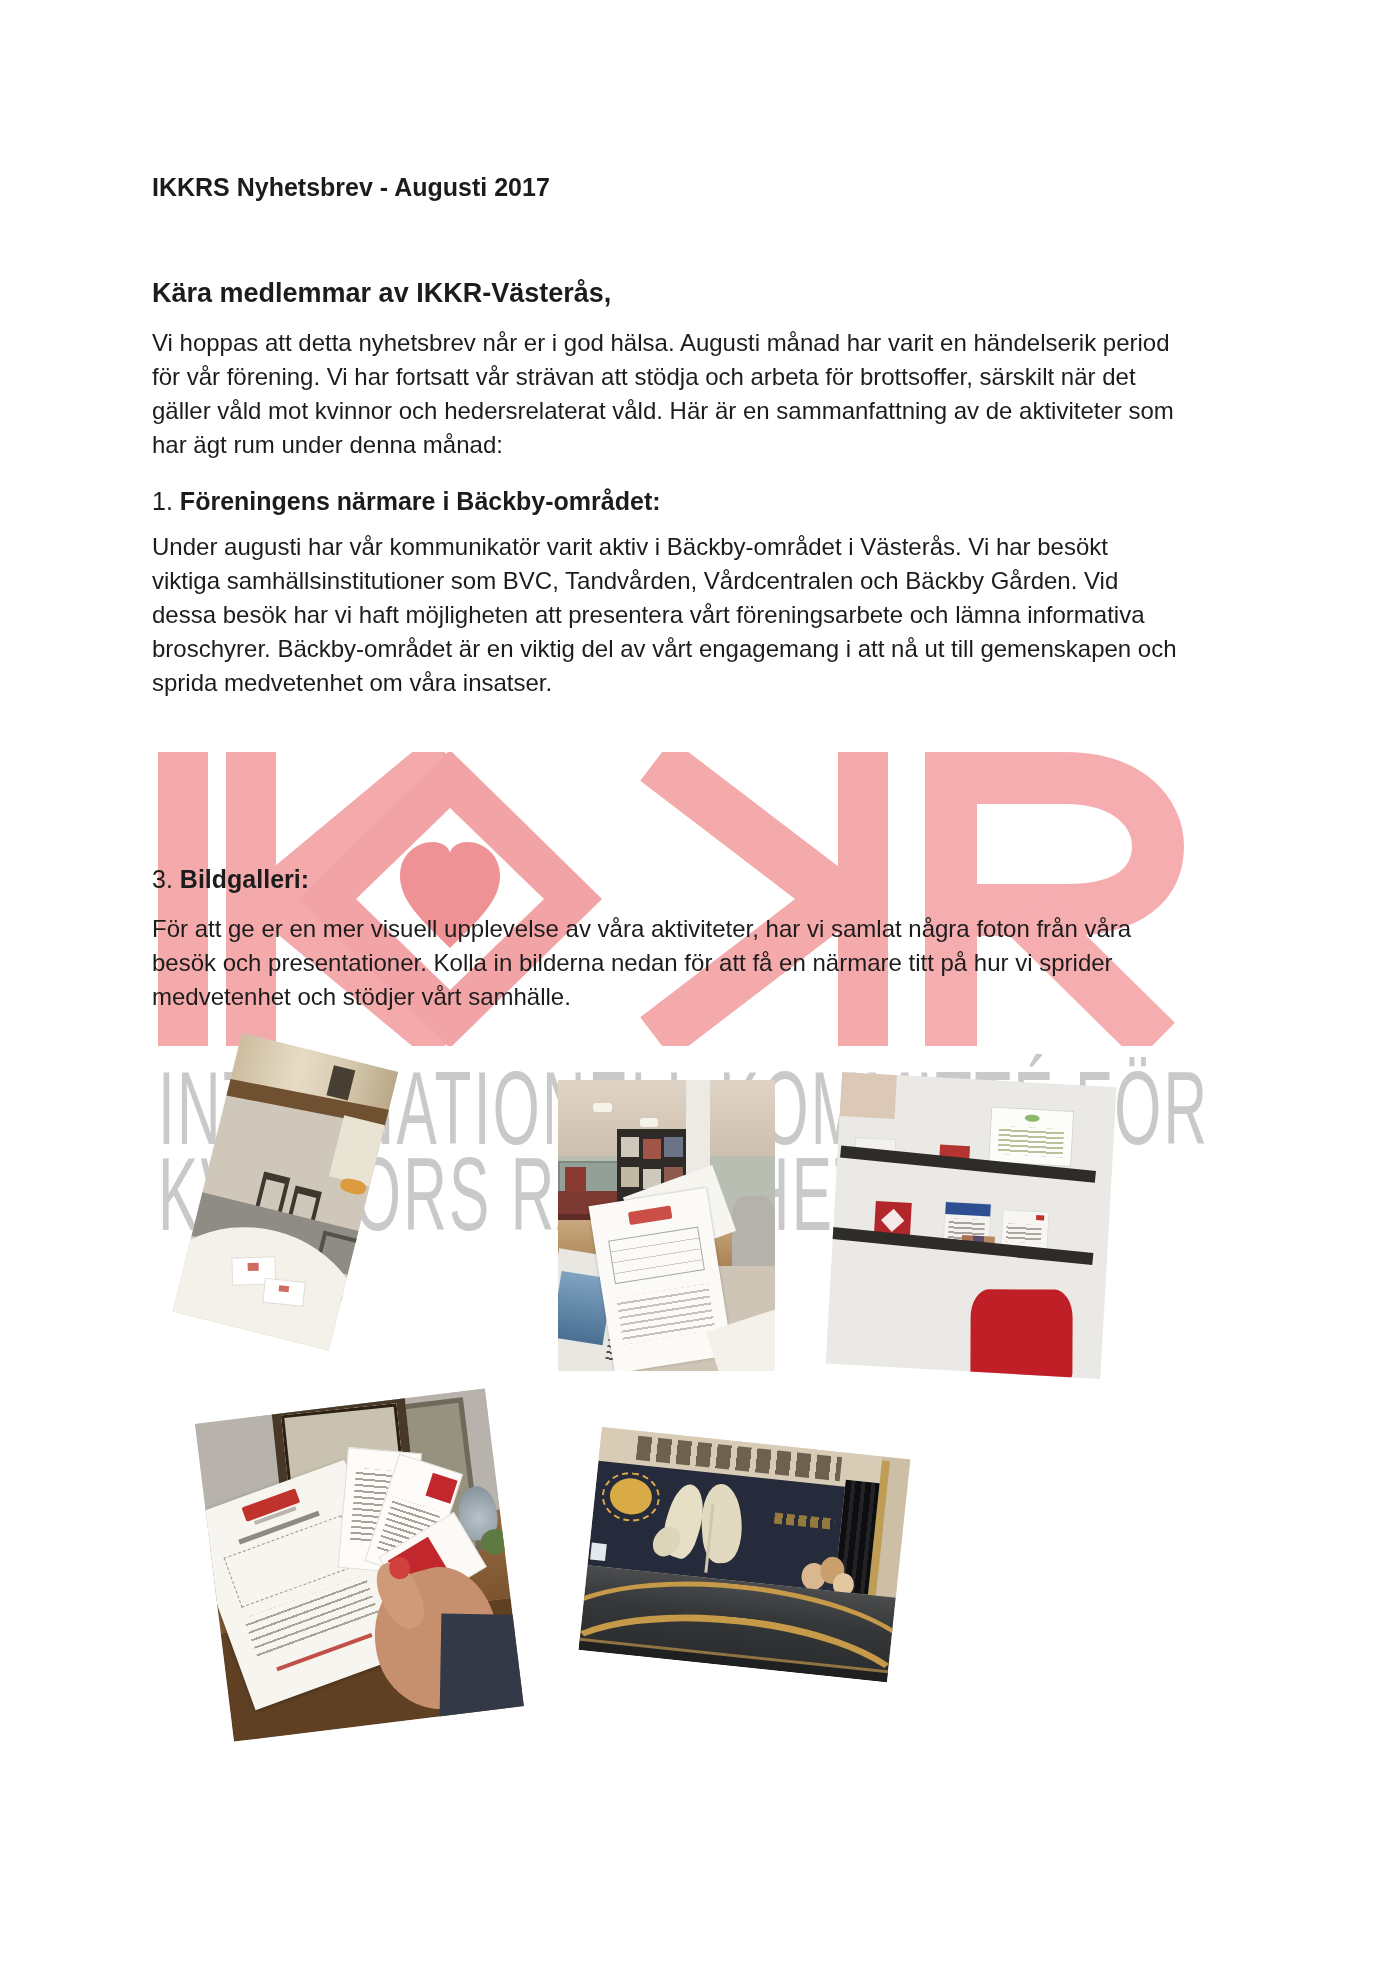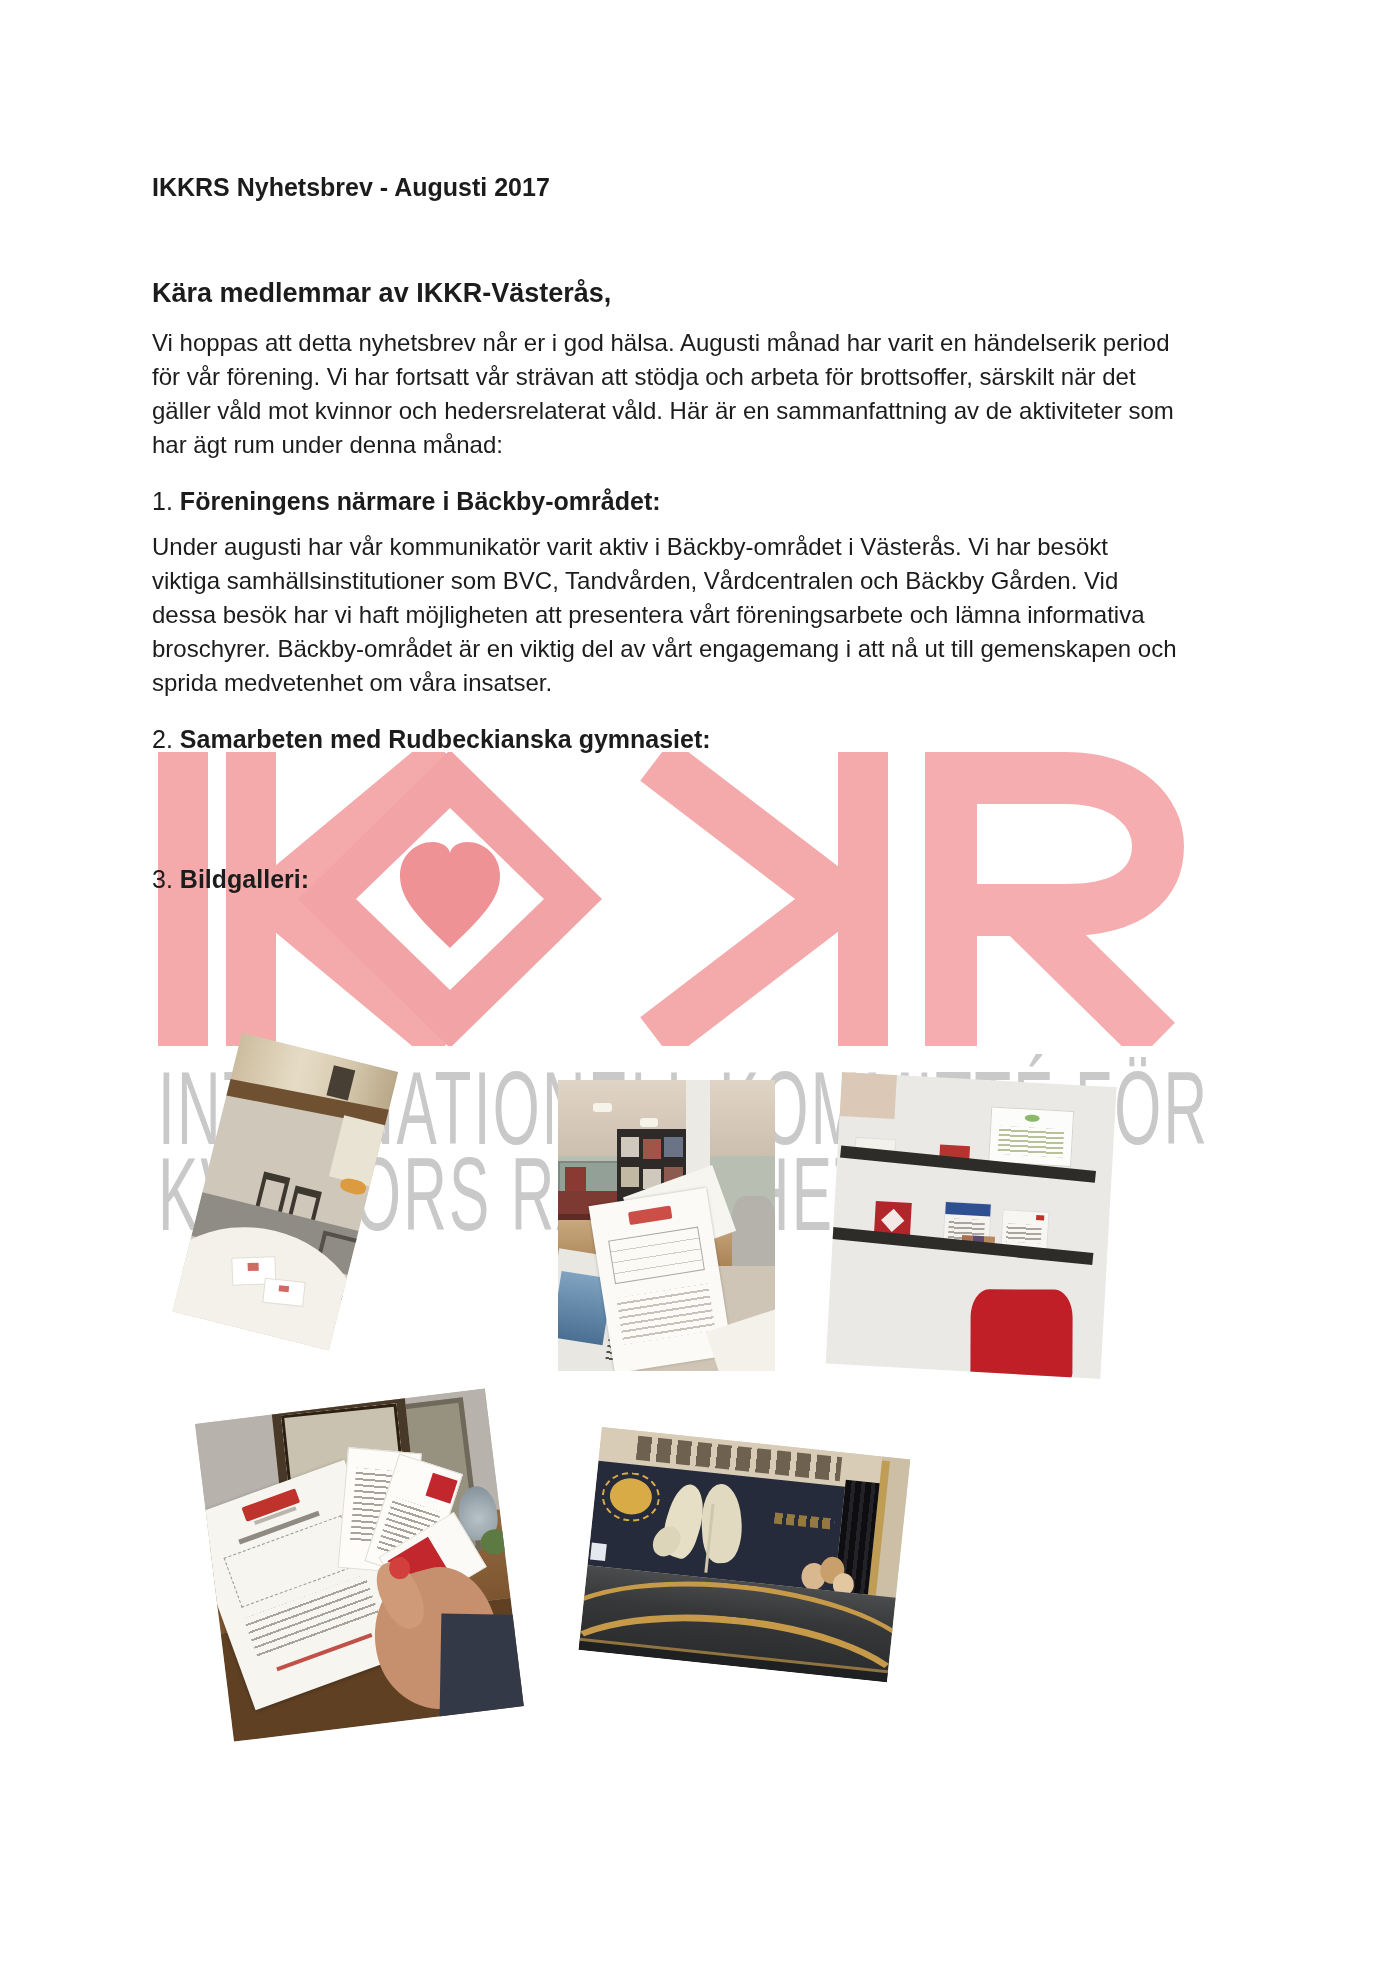--- a/index.html
+++ b/index.html
@@ -182,27 +182,25 @@
 
   <div class="tb" id="doc-title">IKKRS Nyhetsbrev - Augusti 2017</div>
   <div class="tb" id="para-intro">Vi hoppas att detta nyhetsbrev når er i god hälsa. Augusti månad har varit en händelserik period för vår förening. Vi har fortsatt vår strävan att stödja och arbeta för brottsoffer, särskilt när det gäller våld mot kvinnor och hedersrelaterat våld. Här är en sammanfattning av de aktiviteter som har ägt rum under denna månad:</div>
   <div class="tb" id="greeting">Kära medlemmar av IKKR-Västerås,</div>
 
   <div class="tb" id="head-1">
     <span class="num">1.</span><span class="b">Föreningens närmare i Bäckby-området:</span>
   </div>
   <div class="tb" id="para-1">Under augusti har vår kommunikatör varit aktiv i Bäckby-området i Västerås. Vi har besökt viktiga samhällsinstitutioner som BVC, Tandvården, Vårdcentralen och Bäckby Gården. Vid dessa besök har vi haft möjligheten att presentera vårt föreningsarbete och lämna informativa broschyrer. Bäckby-området är en viktig del av vårt engagemang i att nå ut till gemenskapen och sprida medvetenhet om våra insatser.</div>
 
-  <div class="tb" id="head-2">
-    <span class="num">2.</span><span class="b">Samarbeten med Rudbeckianska gymnasiet:</span>
-  </div>
 
   <div class="tb" id="head-3">
     <span class="num">3.</span><span class="b">Bildgalleri:</span>
   </div>
+  <div class="tb" id="para-3">För att ge er en mer visuell upplevelse av våra aktiviteter, har vi samlat några foton från våra besök och presentationer. Kolla in bilderna nedan för att få en närmare titt på hur vi sprider medvetenhet och stödjer vårt samhälle.</div>
 
   <div class="photo" id="photo1" aria-label="Väntrum med träbänk, pallar och vitt bord med IKKR-informationsblad">
     <div class="p1-cab"></div>
     <div class="p1-machine"></div>
     <div class="p1-counter"></div>
     <div class="p1-rightcab"></div>
     <div class="p1-orange"></div>
     <div class="p1-stool1"></div>
     <div class="p1-stool2"></div>
     <div class="p1-floor"></div>

